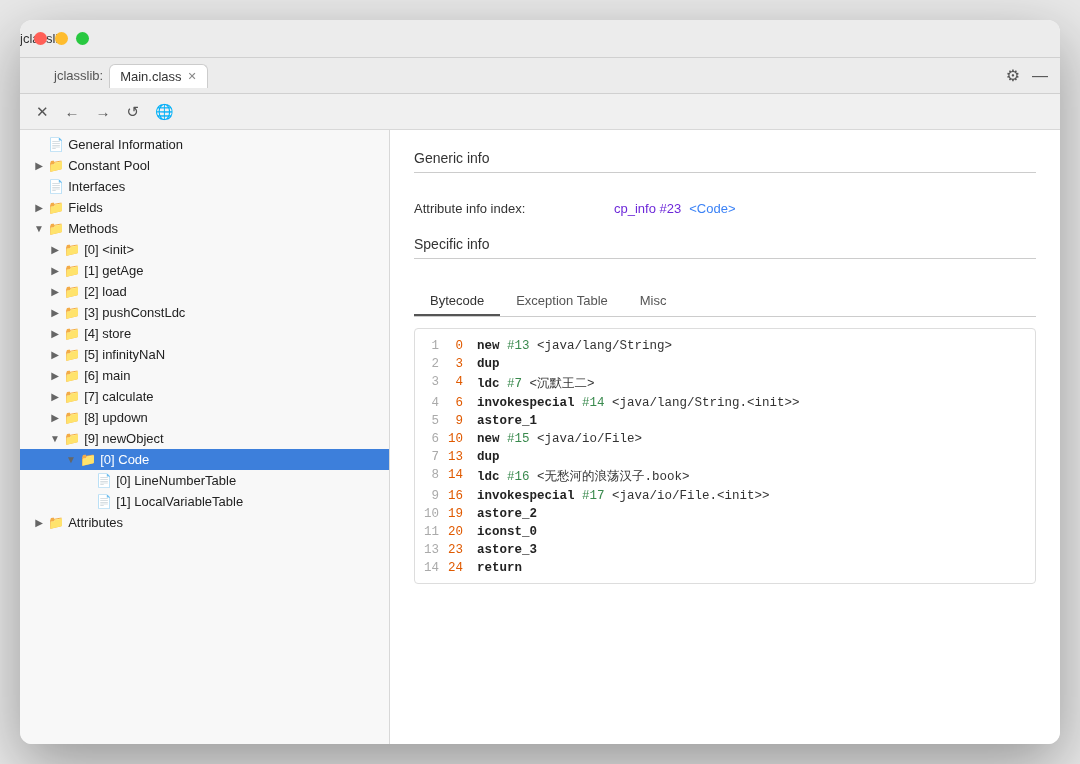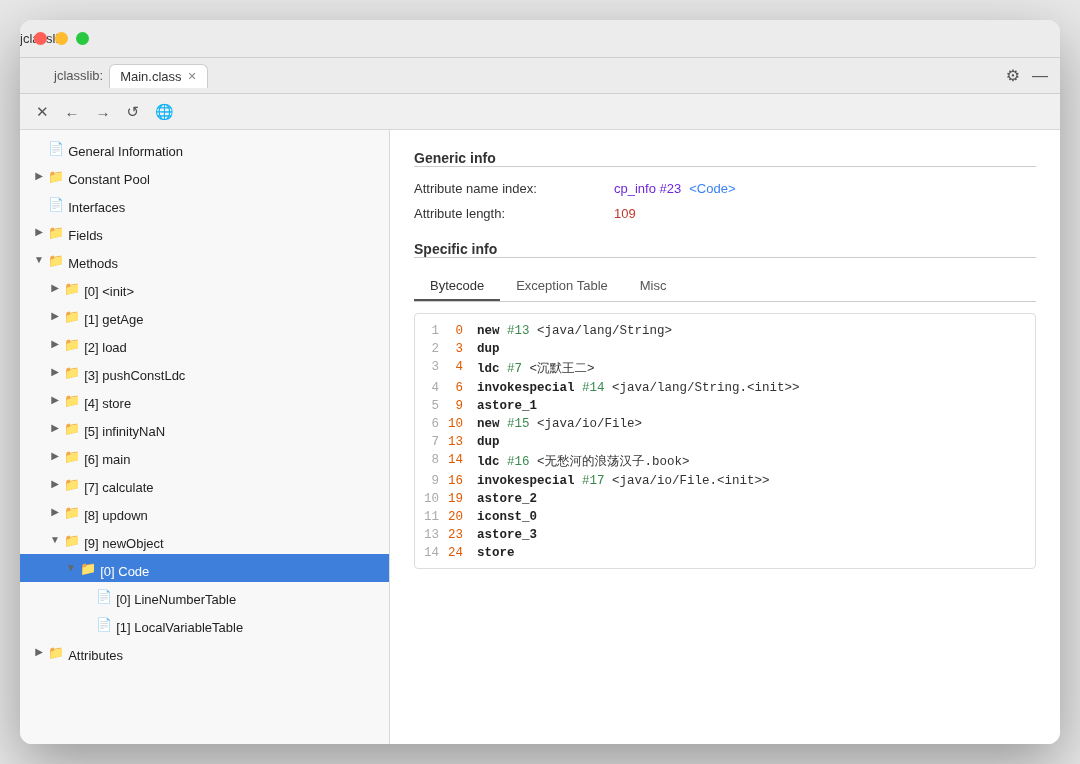--- a/index.html
+++ b/index.html
@@ -157,35 +157,36 @@
       height: 14px;
       font-size: 10px;
       color: #666;
       margin-right: 2px;
       text-align: center;
       line-height: 14px;
     }
     .tree-arrow.open::before { content: '▼'; }
     .tree-arrow.closed::before { content: '▶'; }
     .tree-arrow.empty::before { content: ''; }
-    .item-label { font-size: 13px; margin-top: 7px; }
+    .item-label { font-size: 13px; }
 
     
     .detail-panel {
       flex: 1;
       overflow-y: auto;
       background: #ffffff;
       padding: 20px 24px;
     }
     .section-title {
       font-size: 14px;
-      font-weight: 700;
+      font-weight: 400;
       color: #333;
       border-bottom: 1px solid #ccc;
-      margin-bottom: 14px;
+      padding-bottom: 6px;
+      margin-bottom: 28px;
     }
     .info-row {
       display: flex;
       align-items: center;
       margin-bottom: 10px;
       font-size: 13px;
     }
     .info-label {
       color: #333;
       width: 200px;
@@ -378,27 +379,23 @@
         <div class="tree-item indent-0">
           <span class="tree-arrow closed"></span>
           <span style="font-size: 13px; margin-right: 4px;">📁</span>
           <span class="item-label">Attributes</span>
         </div>
       </div>
 
     <div class="detail-panel">
       <div class="section-title">Generic info</div>
       <div class="info-row">
-        <span class="info-label">Attribute name index:</span>
+        <span class="info-label">Attribute info index:</span>
         <span class="info-value link-green">cp_info #23</span>
         <span class="info-value link-red" style="margin-left:8px;">&lt;Code&gt;</span>
-      </div>
-      <div class="info-row">
-        <span class="info-label">Attribute length:</span>
-        <span class="info-value value-red">109</span>
       </div>
 
       <div class="specific-info-section">
         <div class="section-title">Specific info</div>
         <div class="tabs-bar">
 
         <button class="tab-btn active">Bytecode</button>
             <button class="tab-btn">Exception Table</button>
             <button class="tab-btn">Misc</button>
           </div>
@@ -461,21 +458,21 @@
                   <td style="padding-left: 10px;"><span class="bc-instr">iconst_0</span></td>
                 </tr>
                 <tr>
                   <td class="bc-line-num">13</td>
                   <td class="bc-offset">23</td>
                   <td style="padding-left: 10px;"><span class="bc-instr">astore_3</span></td>
                 </tr>
                 <tr>
                   <td class="bc-line-num">14</td>
                   <td class="bc-offset">24</td>
-                  <td style="padding-left: 10px;"><span class="bc-instr">store</span></td>
+                  <td style="padding-left: 10px;"><span class="bc-instr">return</span></td>
                 </tr>
               </tbody>
           </table>
         </div>
       </div>
     </div>
   </div>
 </div>
 
 </body></html>

